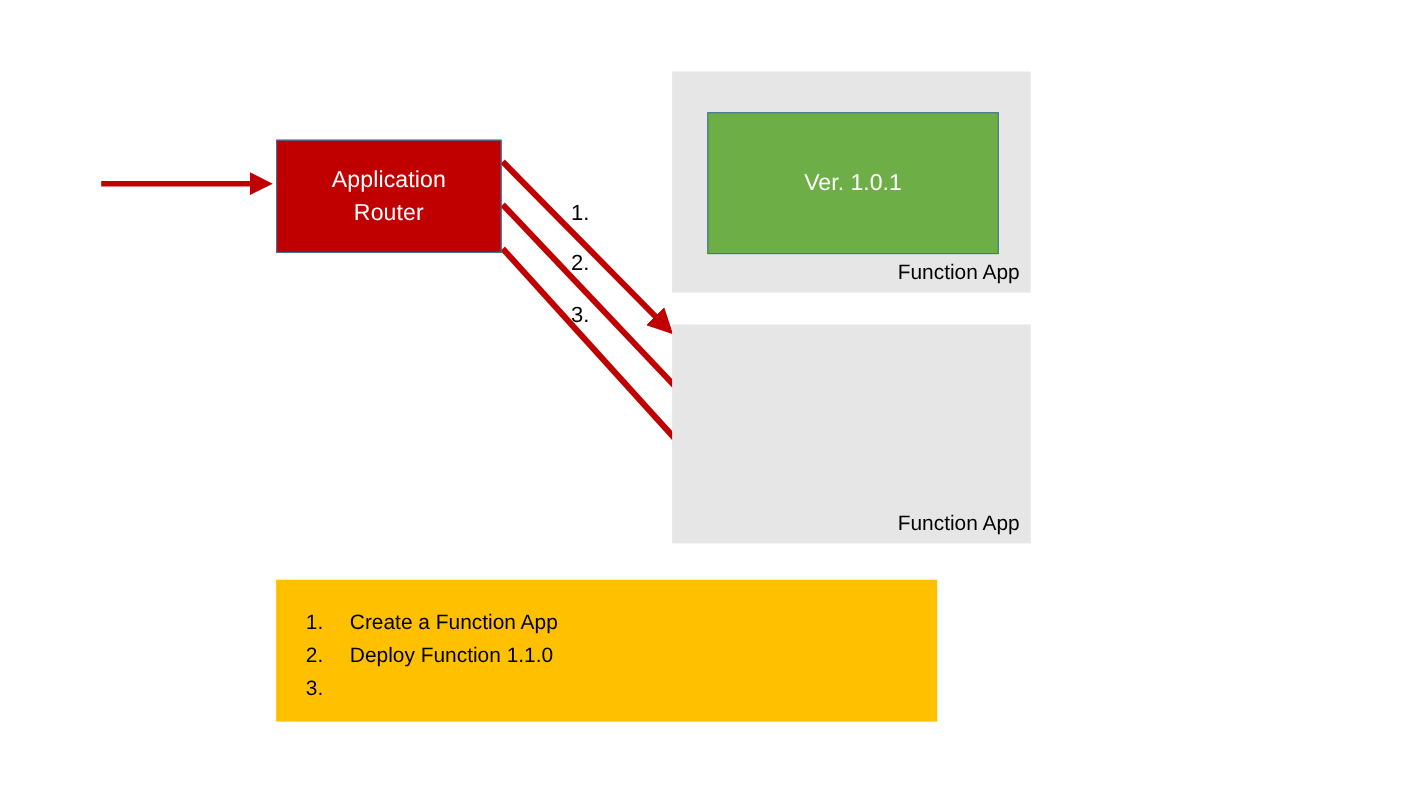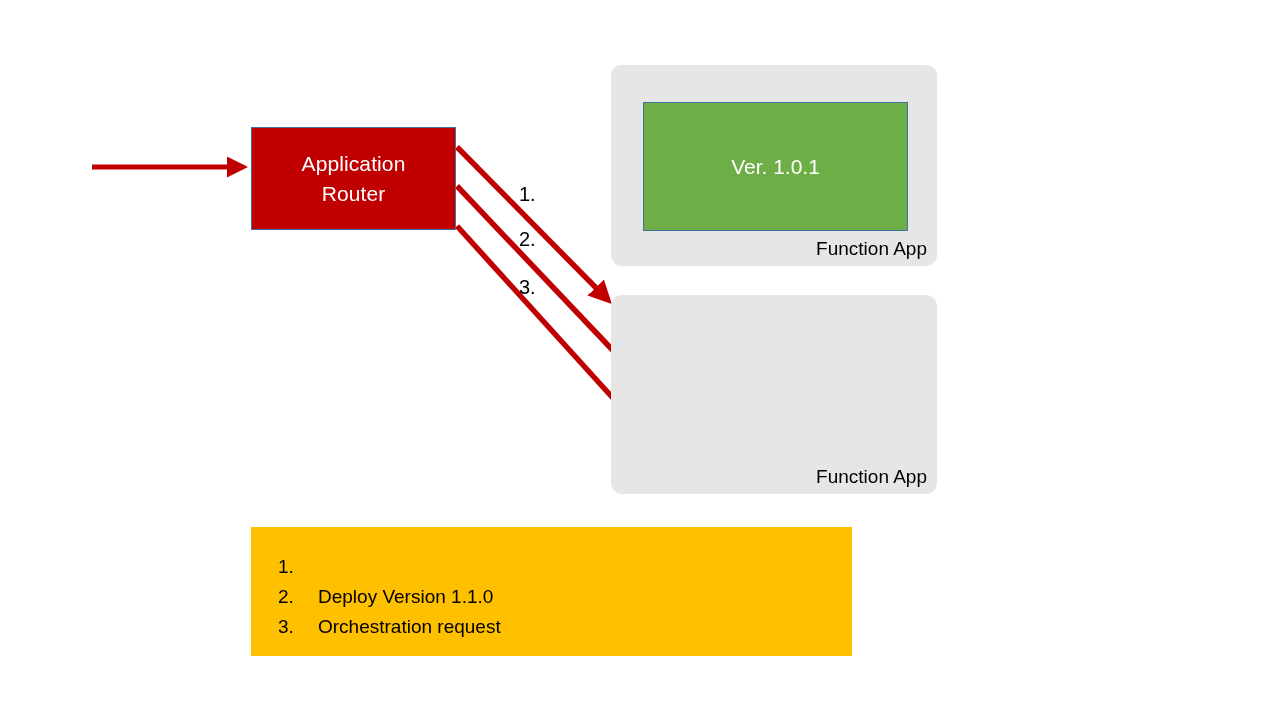--- a/index.html
+++ b/index.html
@@ -43,21 +43,20 @@
     text-align: center;
     white-space: pre-line;
     letter-spacing: .1px;
   }
 
   
   .fnapp {
     left: 611px;
     width: 326px;
     background: #E6E6E6;
-    border-radius: 11px;
   }
   .fnapp-top    { top: 65px;  height: 201px; }
   .fnapp-bottom { top: 295px; height: 199px; }
 
   .version-box {
     position: absolute;
     left: 32px;
     width: 263px;
     border: 1px solid #41719C;
     display: flex;
@@ -168,24 +167,24 @@
     <div class="fnapp-caption">Function App</div>
   </div>
 
   <div class="abs fnapp fnapp-bottom">
     <div class="fnapp-caption">Function App</div>
   </div>
 
   <div class="abs legend">
     <div class="legend-row">
       <span class="legend-num">1.</span>
+      <span class="legend-text">Create a Function App</span>
     </div>
     <div class="legend-row">
       <span class="legend-num">2.</span>
-      <span class="legend-text">Deploy Version 1.1.0</span>
+      <span class="legend-text">Deploy Function 1.1.0</span>
     </div>
     <div class="legend-row">
       <span class="legend-num">3.</span>
-      <span class="legend-text">Orchestration request</span>
     </div>
   </div>
 
 </div>
 
 </body></html>

